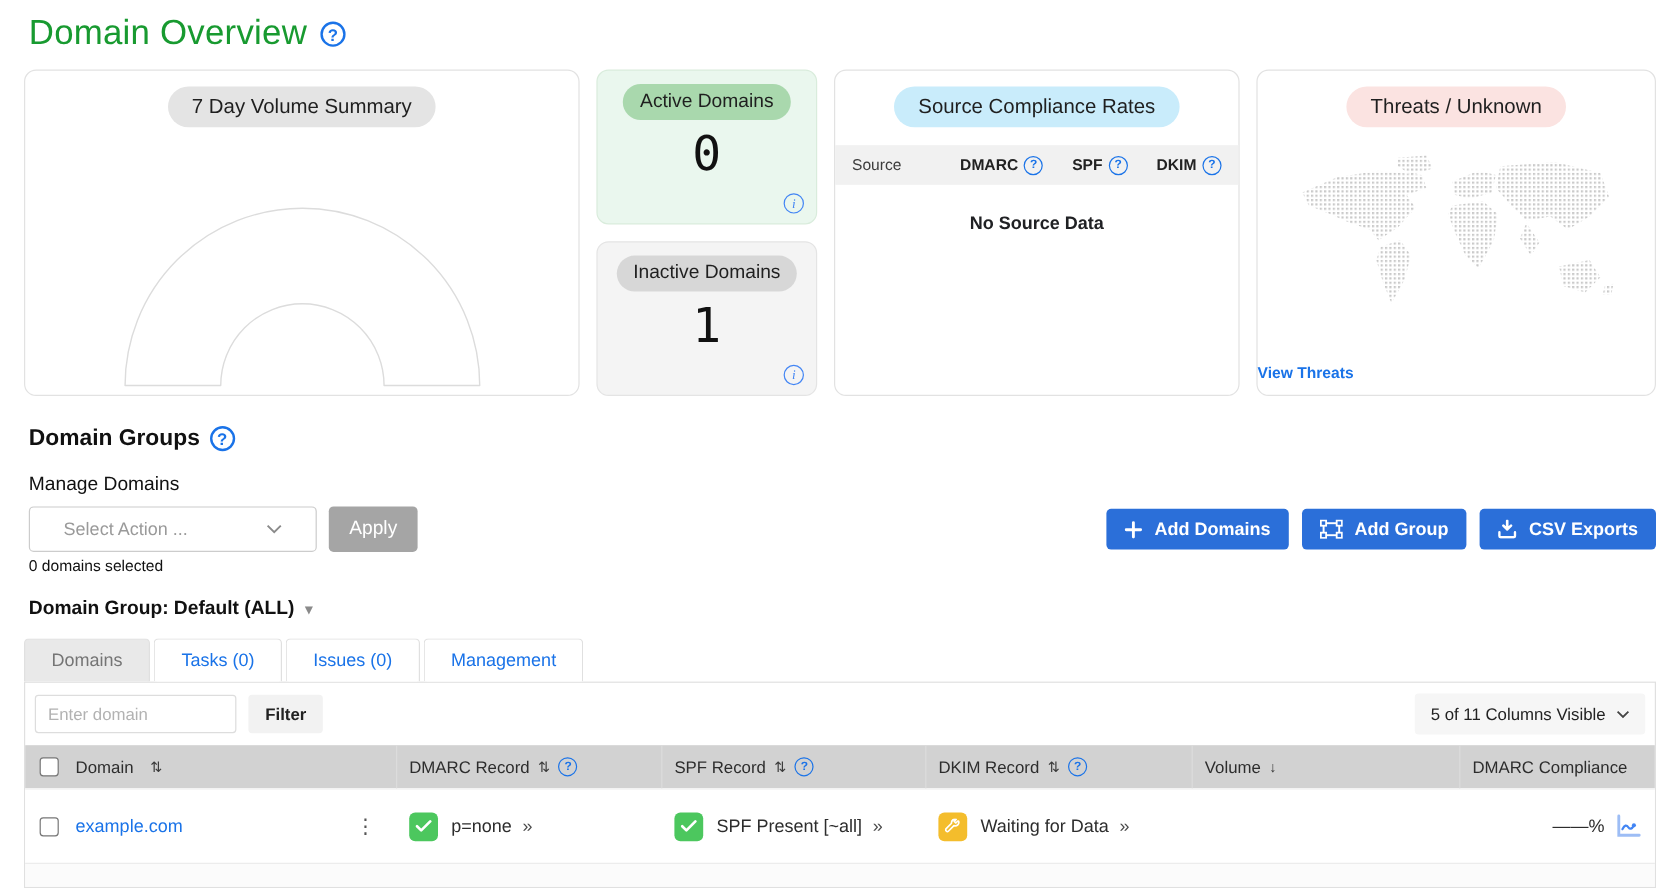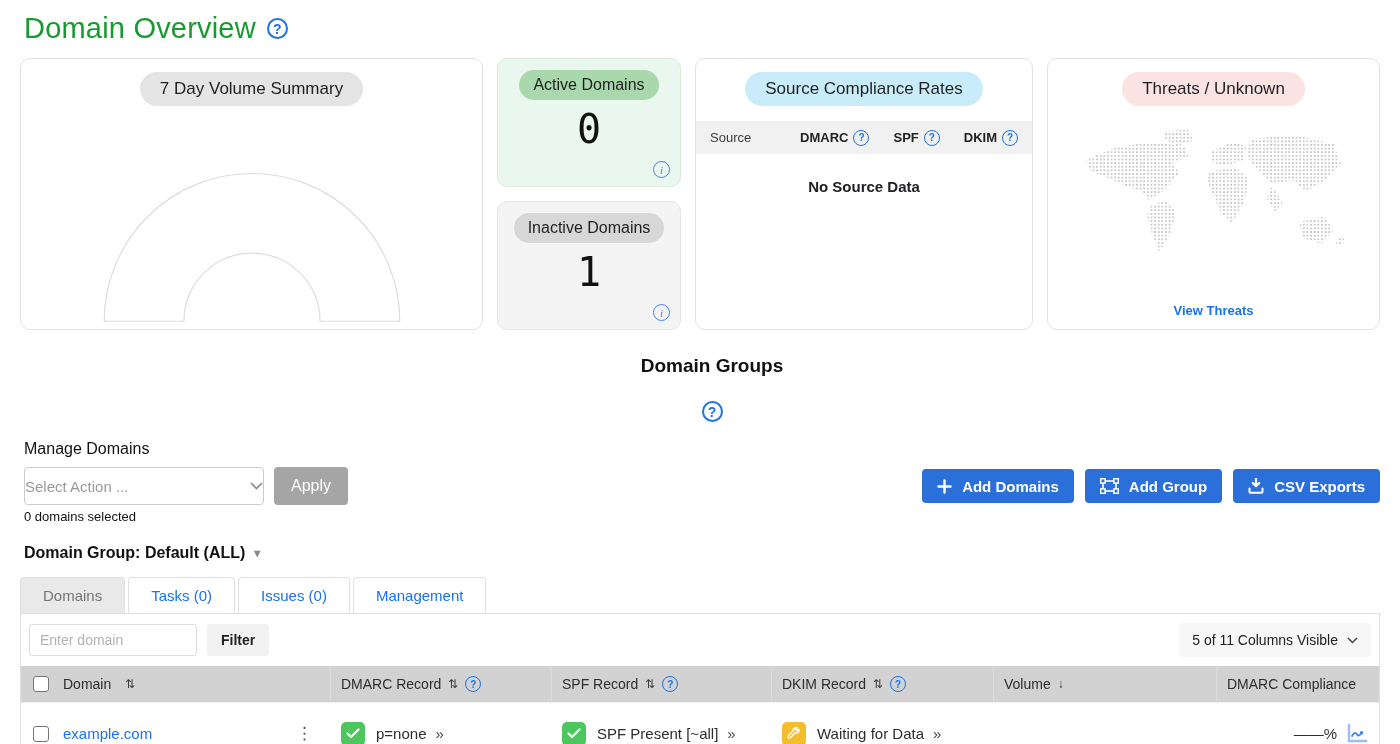--- a/index.html
+++ b/index.html
@@ -38,30 +38,30 @@
   .card-compliance { width:338px; display:flex; flex-direction:column; align-items:center; }
   .sc-header { display:flex; align-items:center; align-self:stretch; margin-top:15px;
                background:#f1f1f1; height:33px; padding:0 14px; font-size:13px; }
   .sc-source { flex:1; color:#3c3c3c; }
   .sc-col { font-weight:700; color:#222; display:flex; align-items:center; gap:5px; margin-left:24px; }
   .sc-empty { font-weight:700; font-size:15px; margin-top:24px; }
 
   .card-threats { flex:1; display:flex; flex-direction:column; align-items:center; }
   .card-threats .pill { background:#fbe3e1; }
   .map { margin-top:12px; }
-  .view-threats { position:absolute; bottom:11px; left:0; right:0; text-align:center;
+  .view-threats { position:absolute; bottom:11px; left:0; right:0; 
                   color:#1a73e8; font-size:13px; font-weight:700; cursor:pointer; }
 
   
-  .section-heading { display:flex; align-items:center; gap:24px; margin:25px 0 0 24px;
-                     font-size:19px; font-weight:700; color:#111;flex-direction:column; }
+  .section-heading { display:flex; gap:8px; margin:25px 0 0 24px;
+                     font-size:19px; font-weight:700; color:#111; }
   .manage-label { margin:18px 0 0 24px; font-size:16px; font-weight:500; color:#111; }
   .controls-row { display:flex; align-items:center; margin:9px 20px 0 24px; }
   .select-box { display:flex; align-items:center; justify-content:space-between; width:240px;
-                height:38px; border:1px solid #ccc; border-radius:4px; padding:0 0;
+                height:38px; border:1px solid #ccc; border-radius:4px; padding:0 28px;
                 color:#9a9a9a; font-size:15px; background:#fff; cursor:pointer; }
   .apply-btn { margin-left:10px; height:38px; padding:0 17px; background:#a5a5a5; color:#fff;
                border:none; border-radius:4px; font-size:16px; }
   .btn-group { margin-left:auto; display:flex; gap:11px; }
   .blue-btn { display:flex; align-items:center; gap:10px; height:34px; padding:0 15px;
               background:#2b6fd9; color:#fff; border:none; border-radius:4px;
               font-size:15px; font-weight:600; cursor:pointer; }
   .selected-text { margin:4px 0 0 24px; font-size:13px; color:#111; }
   .group-row { display:flex; align-items:center; gap:9px; margin:20px 0 0 24px;
                font-size:16px; font-weight:700; color:#111; }

